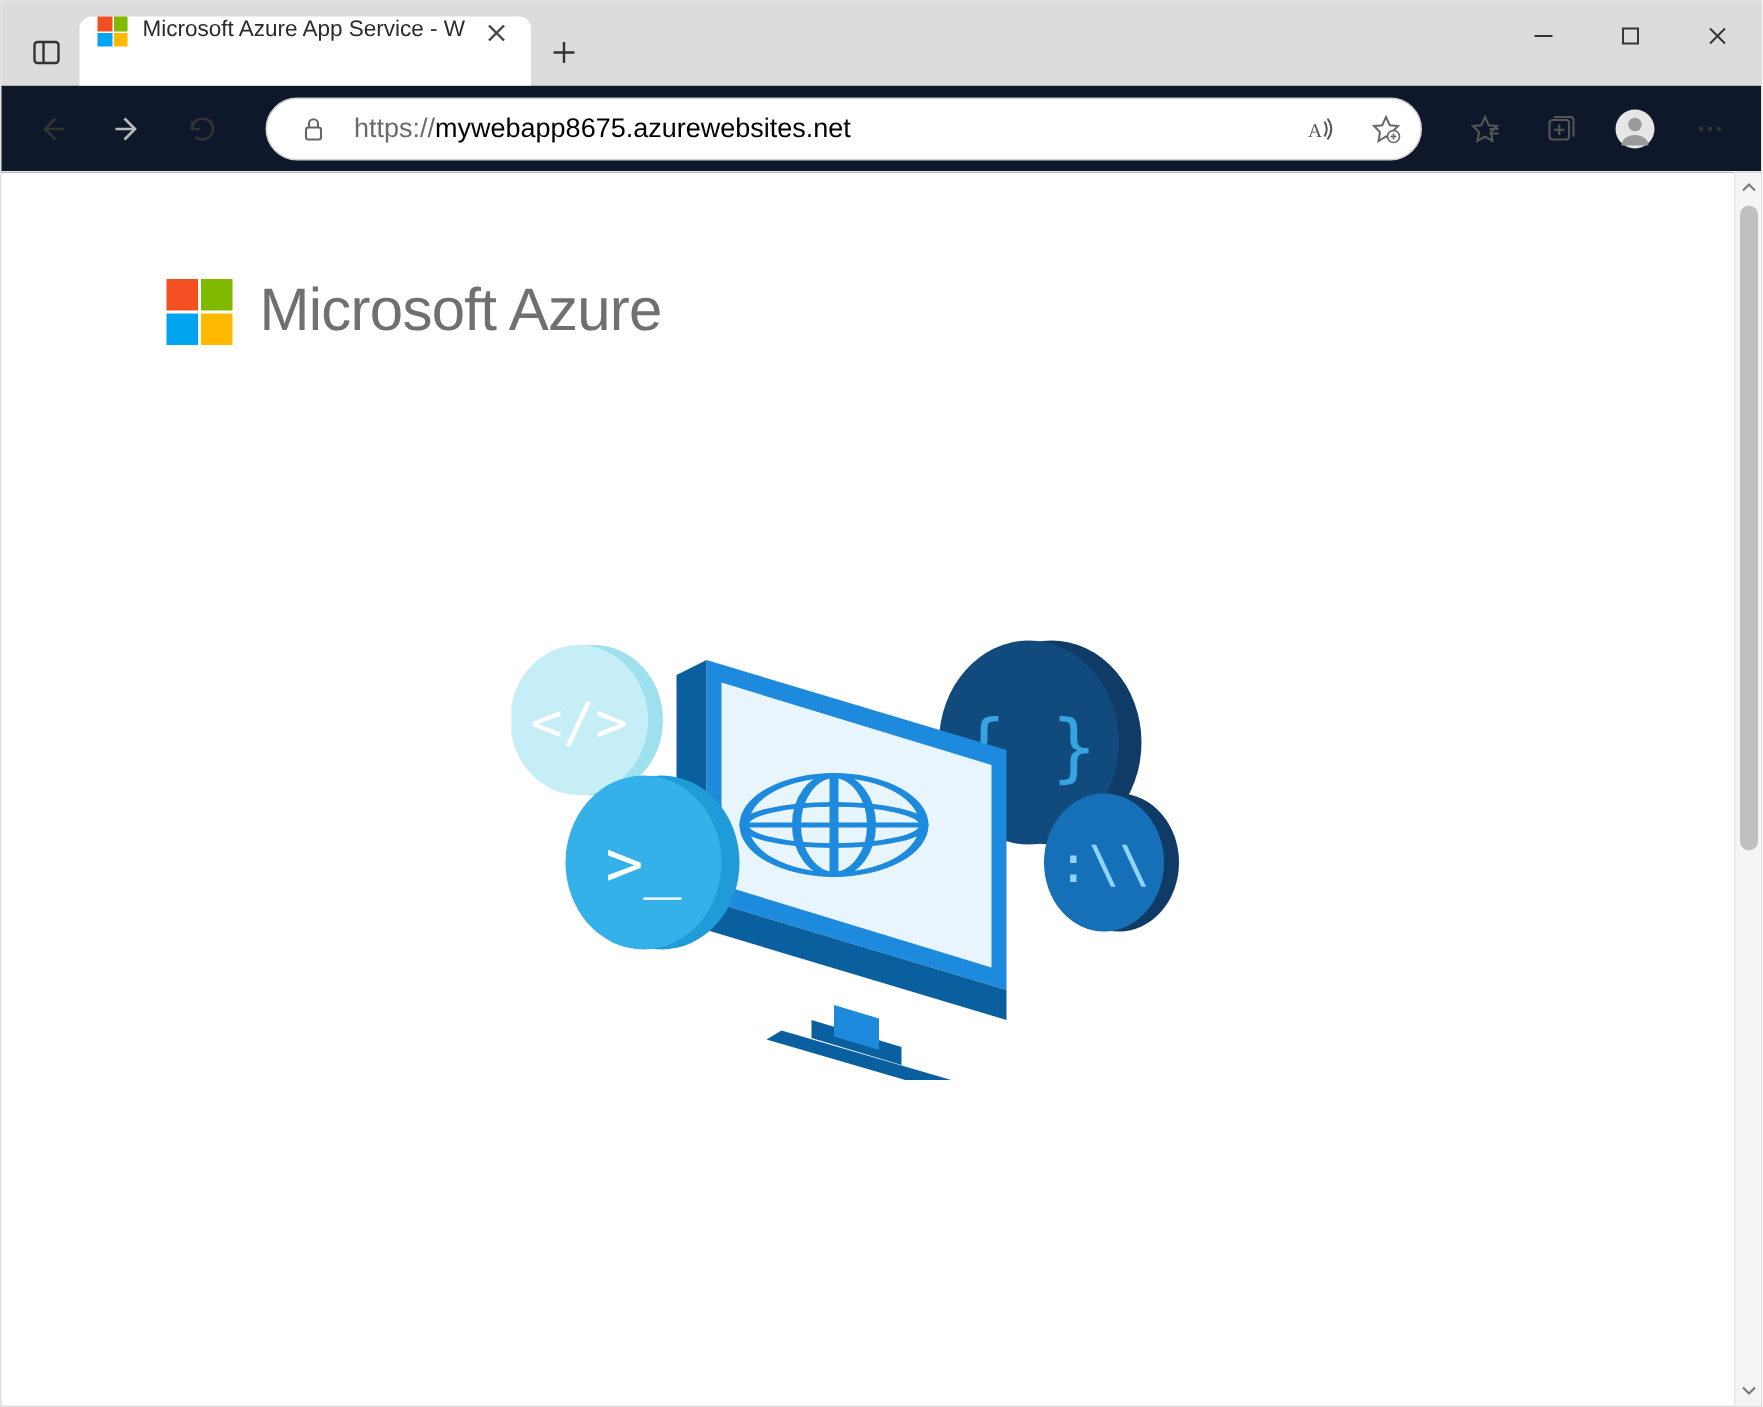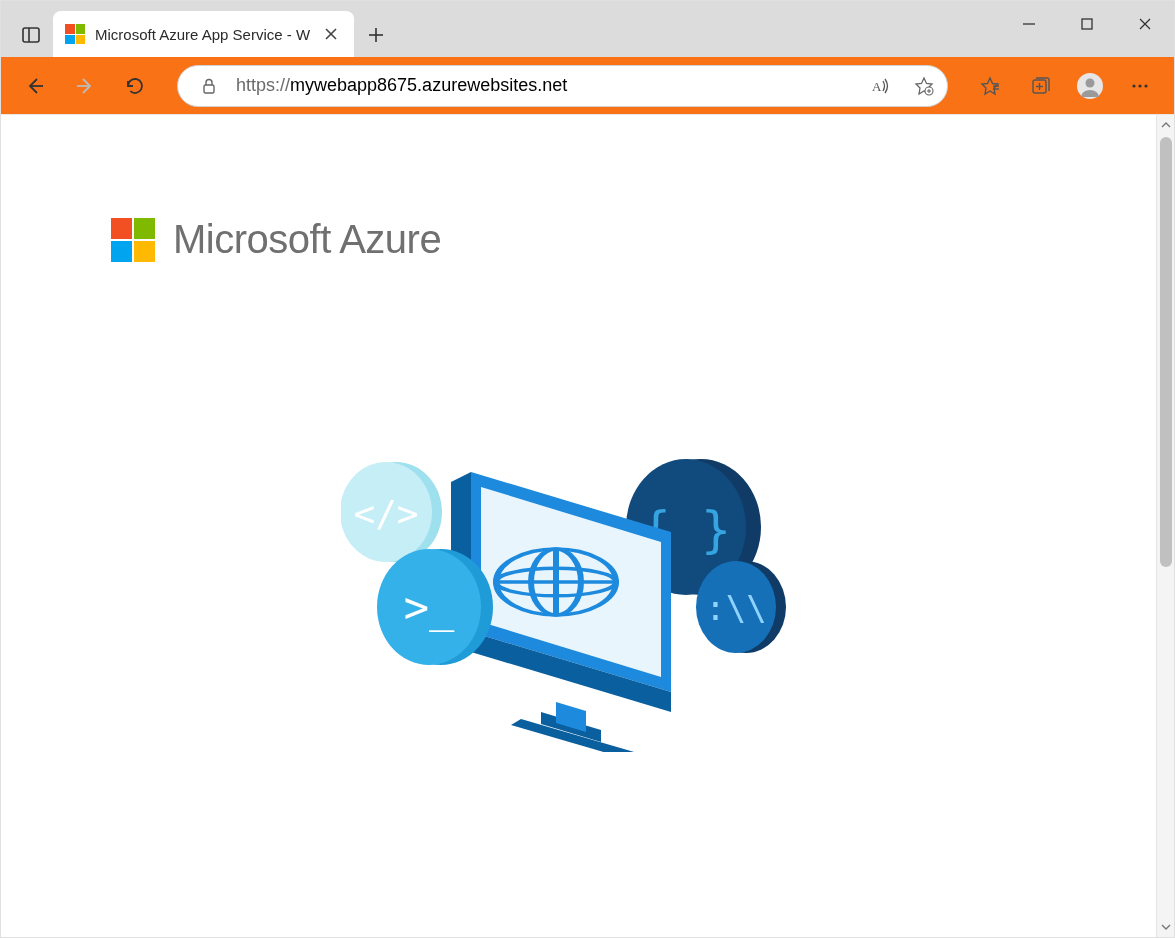--- a/index.html
+++ b/index.html
@@ -3,45 +3,45 @@
 <meta charset="utf-8">
 <style>
   * { box-sizing: border-box; margin: 0; padding: 0; }
   html, body { width: 1175px; height: 938px; font-family: "Segoe UI", Arial, sans-serif; overflow: hidden; background: #fff; }
   .window { width: 1175px; height: 938px; display: flex; flex-direction: column; border: 1px solid #e0e0e0; }
 
   
   .titlebar { height: 56px; background: #dcdcdc; display: flex; align-items: flex-start; position: relative; }
   .tab-strip { display: flex; align-items: flex-end; height: 56px; padding-left: 8px; }
   .panel-btn { width: 44px; height: 44px; margin-top: 8px; display: flex; align-items: center; justify-content: center; cursor: pointer; }
-  .tab { background: #fff; height: 46px; margin-top: 10px; border-top-left-radius: 8px; border-top-right-radius: 8px; display: flex; align-items: center; padding: 0 12px; min-width: 300px; max-width: 340px; gap: 10px; }
+  .tab { background: #fff; height: 46px; margin-top: 10px; border-top-left-radius: 8px; border-top-right-radius: 8px; display: flex; padding: 0 12px; min-width: 300px; max-width: 340px; gap: 10px; }
   .tab-title { font-size: 15px; color: #2b2b2b; white-space: nowrap; overflow: hidden; text-overflow: ellipsis; flex: 1; }
   .tab-close { cursor: pointer; width: 22px; height: 22px; display:flex; align-items:center; justify-content:center; color:#444; }
   .new-tab { width: 44px; height: 44px; margin-top: 10px; display: flex; align-items: center; justify-content: center; cursor: pointer; }
   .win-controls { position: absolute; right: 0; top: 0; display: flex; }
   .win-btn { width: 58px; height: 46px; display: flex; align-items: center; justify-content: center; cursor: pointer; color: #333; }
 
   
-  .toolbar { height: 58px; background: #f97316; display: flex; align-items: center; padding: 0 10px; gap: 2px; border-bottom: 1px solid #e8e8e8; }
+  .toolbar { height: 58px; background: #0f172a; display: flex; align-items: center; padding: 0 10px; gap: 2px; border-bottom: 1px solid #e8e8e8; }
   .tbtn { width: 48px; height: 48px; display:flex; align-items:center; justify-content:center; border-radius: 6px; cursor: pointer; color:#444; }
   .tbtn.disabled { color: #bbb; cursor: default; }
   .addr-wrap { flex: 1; height: 42px; border: 1px solid #d0d0d0; border-radius: 21px; margin: 0 16px; display:flex; align-items:center; padding: 0 6px 0 14px; gap: 10px; background:#fff; }
   .addr-url { font-size: 18px; color:#000; flex:1; white-space: nowrap; overflow:hidden; }
   .addr-proto { color: #6b6b6b; }
   .addr-icon { width: 34px; height: 34px; display:flex; align-items:center; justify-content:center; cursor:pointer; color:#5a5a5a; }
 
   
   .content-area { flex:1; position: relative; display:flex; }
   .page { flex:1; overflow-y: auto; padding: 70px 0 40px 110px; }
   .scrollbar { width: 18px; background:#f4f4f4; border-left:1px solid #e5e5e5; display:flex; flex-direction:column; align-items:center; }
   .scroll-arrow { height:20px; width:100%; display:flex; align-items:center; justify-content:center; color:#777; }
   .scroll-thumb { width:12px; background:#c0c0c0; border-radius:6px; height:430px; margin-top:2px; }
   .scroll-track { flex:1; }
 
-  .azure-brand { display:flex; align-items:center; gap:18px;margin-top:32px; }
+  .azure-brand { display:flex; align-items:center; gap:18px; }
   .ms-logo { width:44px; height:44px; display:grid; grid-template-columns:1fr 1fr; grid-template-rows:1fr 1fr; gap:2px; }
   .ms-logo div:nth-child(1){background:#f25022;} .ms-logo div:nth-child(2){background:#7fba00;}
   .ms-logo div:nth-child(3){background:#00a4ef;} .ms-logo div:nth-child(4){background:#ffb900;}
   .brand-text { font-size: 40px; font-weight: 400; color:#707070; letter-spacing:-0.5px; }
 
   .hero { margin: 170px 0 40px 230px; position: relative; width: 460px; height: 320px; }
   .heading { font-size: 40px; font-weight: 700; color:#111; line-height: 1.3; margin-top: 30px; max-width: 940px; }
 
   
   .favicon { width:20px; height:20px; display:grid; grid-template-columns:1fr 1fr; grid-template-rows:1fr 1fr; gap:1px; }

